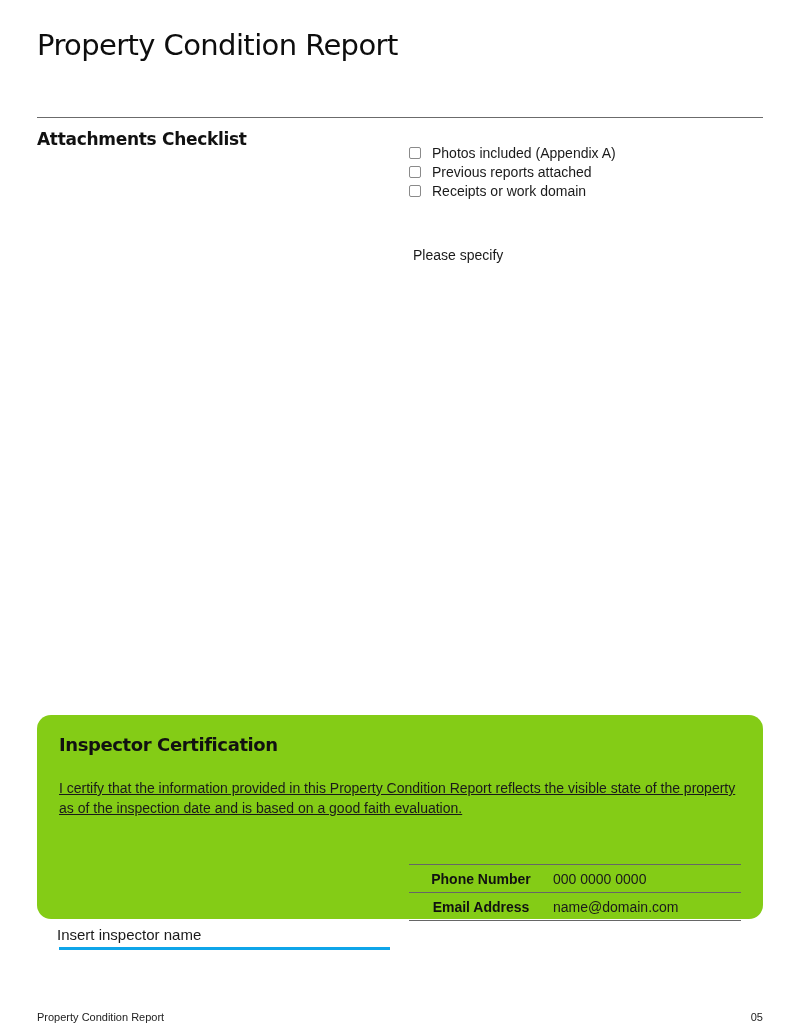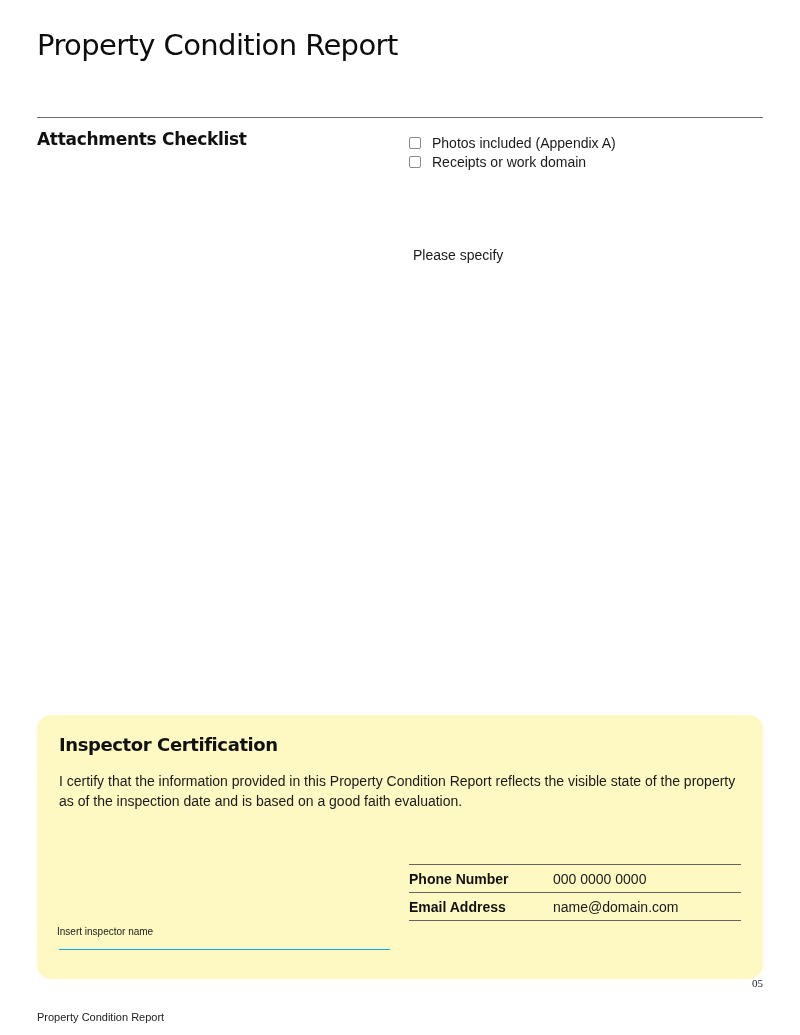--- a/index.html
+++ b/index.html
@@ -33,21 +33,21 @@
       left: 37px;
       top: 129px;
       font-family: "DejaVu Sans", sans-serif;
       font-size: 17px;
       letter-spacing: -0.3px;
       color: #111;
     }
     .checklist {
       position: absolute;
       left: 409px;
-      top: 133px;
+      top: 143px;
       list-style: none;
       text-align: right;
     }
     .check-item {
       display: flex;
       align-items: center;
       height: 30px;
       margin-top: -11px;
       padding-top: 11px;
     }
@@ -70,105 +70,110 @@
       left: 413px;
       top: 247px;
       font-size: 14px;
       color: #1a1a1a;
     }
     .cert-card {
       position: absolute;
       left: 37px;
       top: 715px;
       width: 726px;
-      height: 264px;
-      background: #fef9c3;
+      height: 204px;
+      background: #84cc16;
       border-radius: 14px;
     }
     .cert-title {
       position: absolute;
       left: 22px;
       top: 19px;
       font-family: "DejaVu Sans", sans-serif;
       font-size: 18px;
       letter-spacing: -0.4px;
       color: #111;
     }
     .cert-text {
       position: absolute;
       left: 22px;
-      top: 56px;
+      top: 63px;
       width: 690px;
       font-size: 14px;
       line-height: 20px;
       color: #1a1a1a;
+      text-decoration: underline;
     }
     .name-field {
       position: absolute;
       left: 22px;
       top: 211px;
       width: 331px;
       height: 24px;
-      border-bottom: 1px solid #0ea5e9;
-      font-size: 10px;
+      border-bottom: 3px solid #0ea5e9;
+      font-size: 15px;
       color: #1a1a1a;
       padding-left: -2px;
     }
     .name-field span { position: relative; left: -2px; }
     .info-table {
       position: absolute;
       left: 372px;
       top: 149px;
       width: 332px;
       border-top: 1px solid #666;
     }
     .info-row {
       display: flex;
       align-items: center;
       height: 28px;
       border-bottom: 1px solid #666;
       font-size: 14px;
+      text-align: center;
     }
     .info-label {
       width: 144px;
       font-weight: bold;
       color: #111;
     }
     .info-value {
       color: #1a1a1a;
     }
     .footer-left {
       position: absolute;
       left: 37px;
       top: 1011px;
       font-size: 11px;
       color: #222;
     }
     .footer-right {
       position: absolute;
       right: 37px;
-      top: 977px;
+      top: 1011px;
       font-size: 11px;
       color: #222;
-      font-family: Liberation Serif, serif;
     }
   </style>
 </head>
 <body>
 
 <h1 class="page-title">Property Condition Report</h1>
 
 <div class="divider"></div>
 
 <h2 class="section-title">Attachments Checklist</h2>
 
 <ul class="checklist">
   <li class="check-item">
     <span class="checkbox"></span>
     <span class="check-label">Photos included (Appendix A)</span>
+  </li>
+  <li class="check-item">
+    <span class="checkbox"></span>
+    <span class="check-label">Previous reports attached</span>
   </li>
   <li class="check-item">
     <span class="checkbox"></span>
     <span class="check-label">Receipts or work domain</span>
   </li>
 </ul>
 
 <div class="specify">Please specify</div>
 
 <section class="cert-card">

